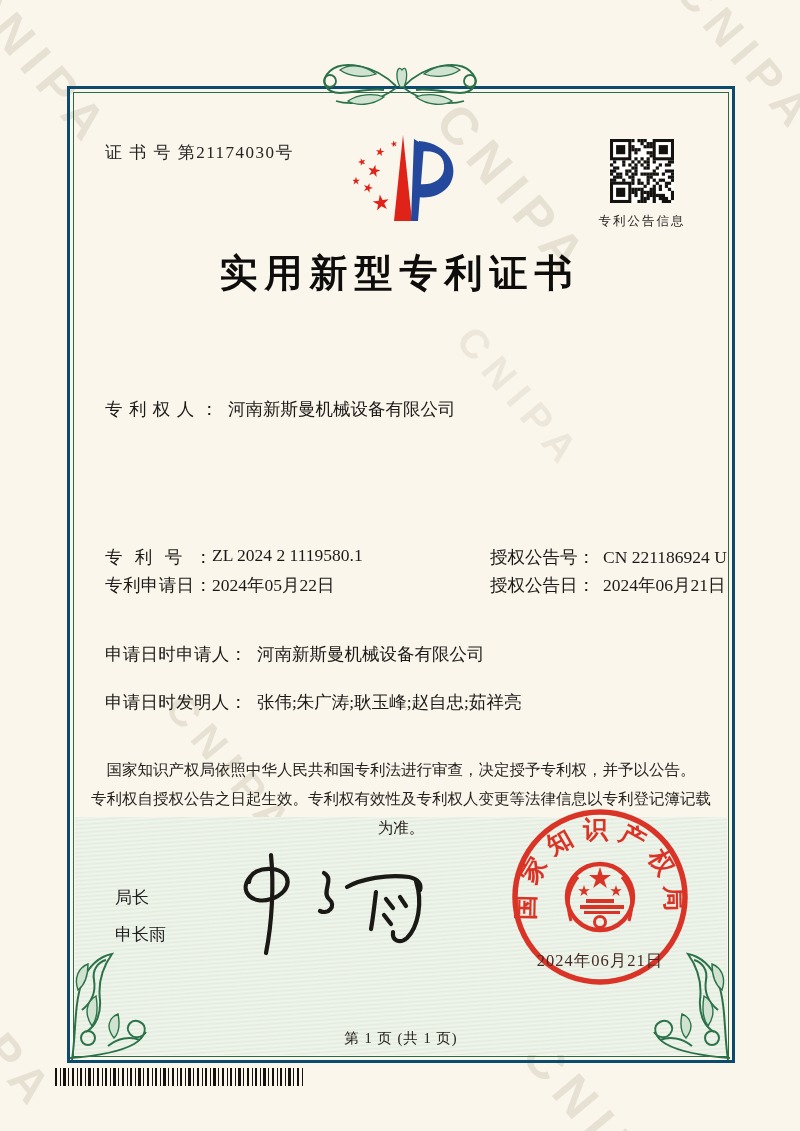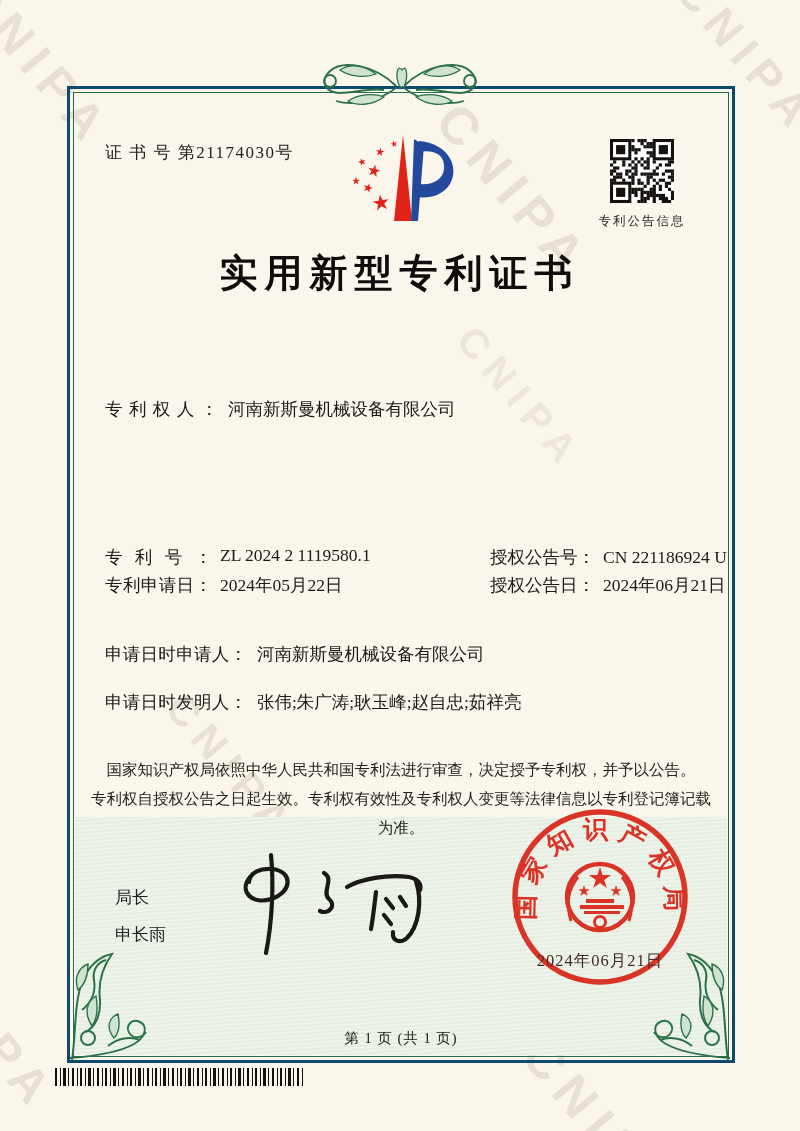--- a/index.html
+++ b/index.html
@@ -29,21 +29,21 @@
   .qr-label{position:absolute;left:518px;top:124px;width:108px;text-align:center;font-size:12.5px;
             letter-spacing:2px;color:#2a2722;z-index:2;font-family:Liberation Serif, serif;}
   .title{position:absolute;left:0;right:3px;top:146px;text-align:center;font-size:38px;font-weight:700;
          letter-spacing:7px;color:#0e0d0c;z-index:2;margin-top:13px;}
   
   .row{position:absolute;left:35px;right:20px;font-size:17.5px;z-index:2;white-space:nowrap;}
   .r1{top:248px}.r2{top:308px}.r3{top:358px}.r4{top:408px}
   .r5{top:456px}.r6{top:484px}.r7{top:553px}.r8{top:601px}
   .lbl{display:inline-block;text-align:justify;text-align-last:justify;vertical-align:top;}
   .w113{width:113px;margin-right:10px}
-  .w107{width:107px;margin-right:8px}
+  .w107{width:107px;}
   .w140{width:142px;margin-right:10px}
   .lbl2{margin-right:8px}
   .col2{position:absolute;left:385px;top:0;}
   
   .statement{position:absolute;left:18px;right:18px;top:666px;text-align:center;font-size:15.5px;
              line-height:29px;color:#26231e;z-index:2;}
   
   .sg-title{position:absolute;left:45px;top:797px;font-size:17px;z-index:3;
             font-family:"Liberation Sans","DejaVu Sans",sans-serif;color:#222;}
   .sg-name{position:absolute;left:45px;top:834px;font-size:17px;z-index:3;

